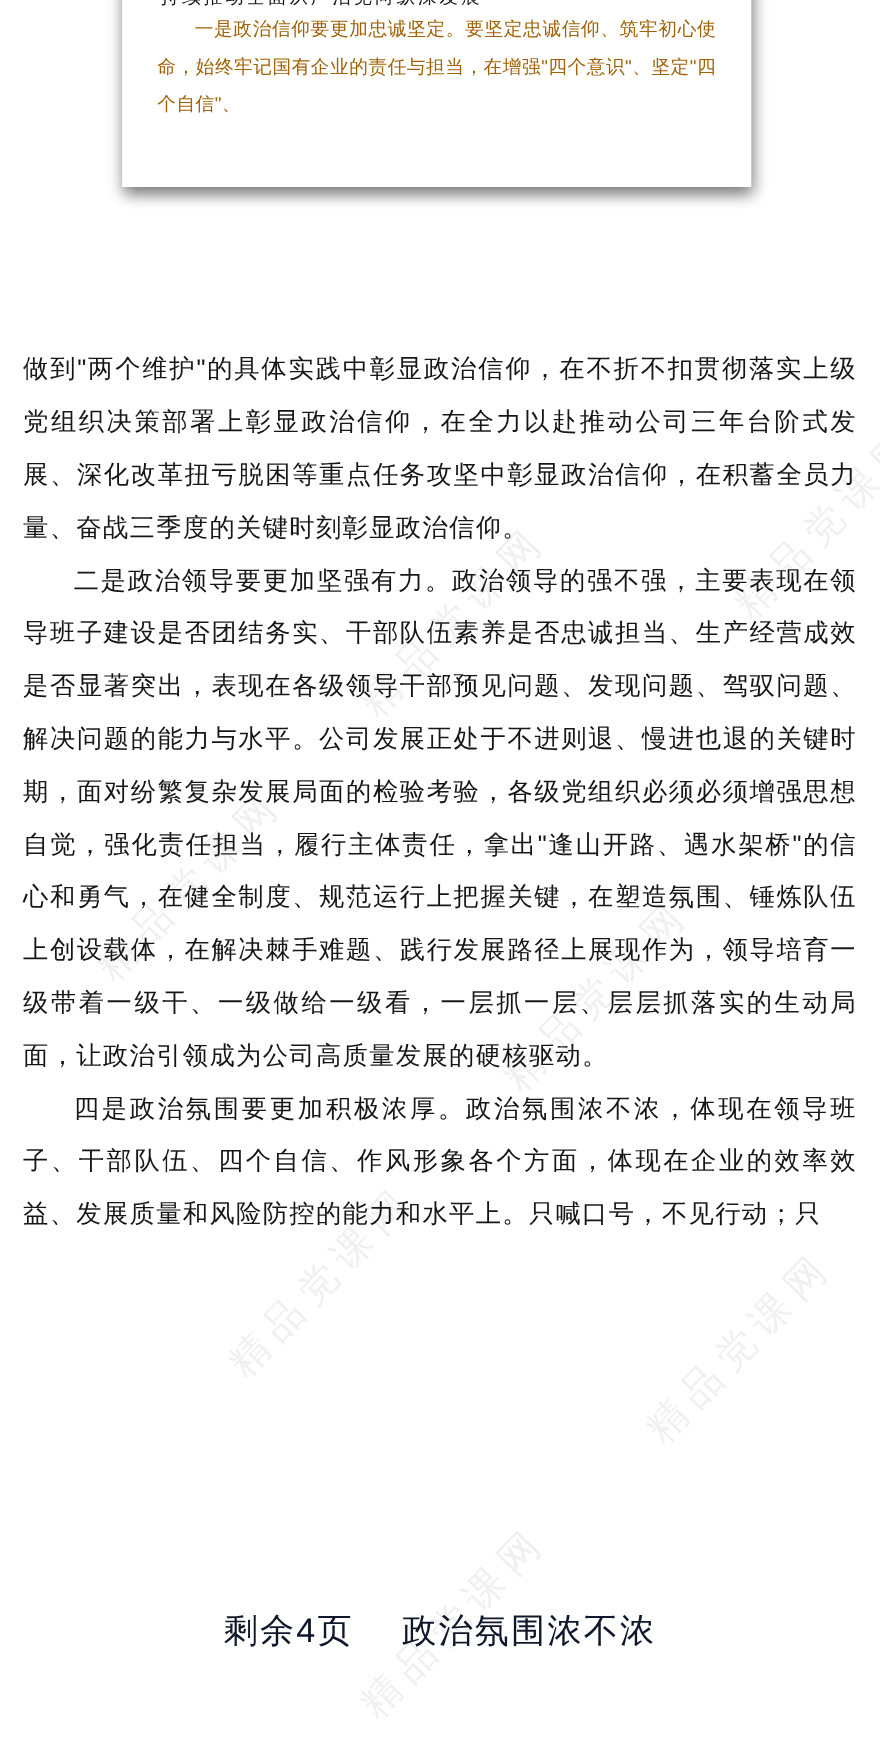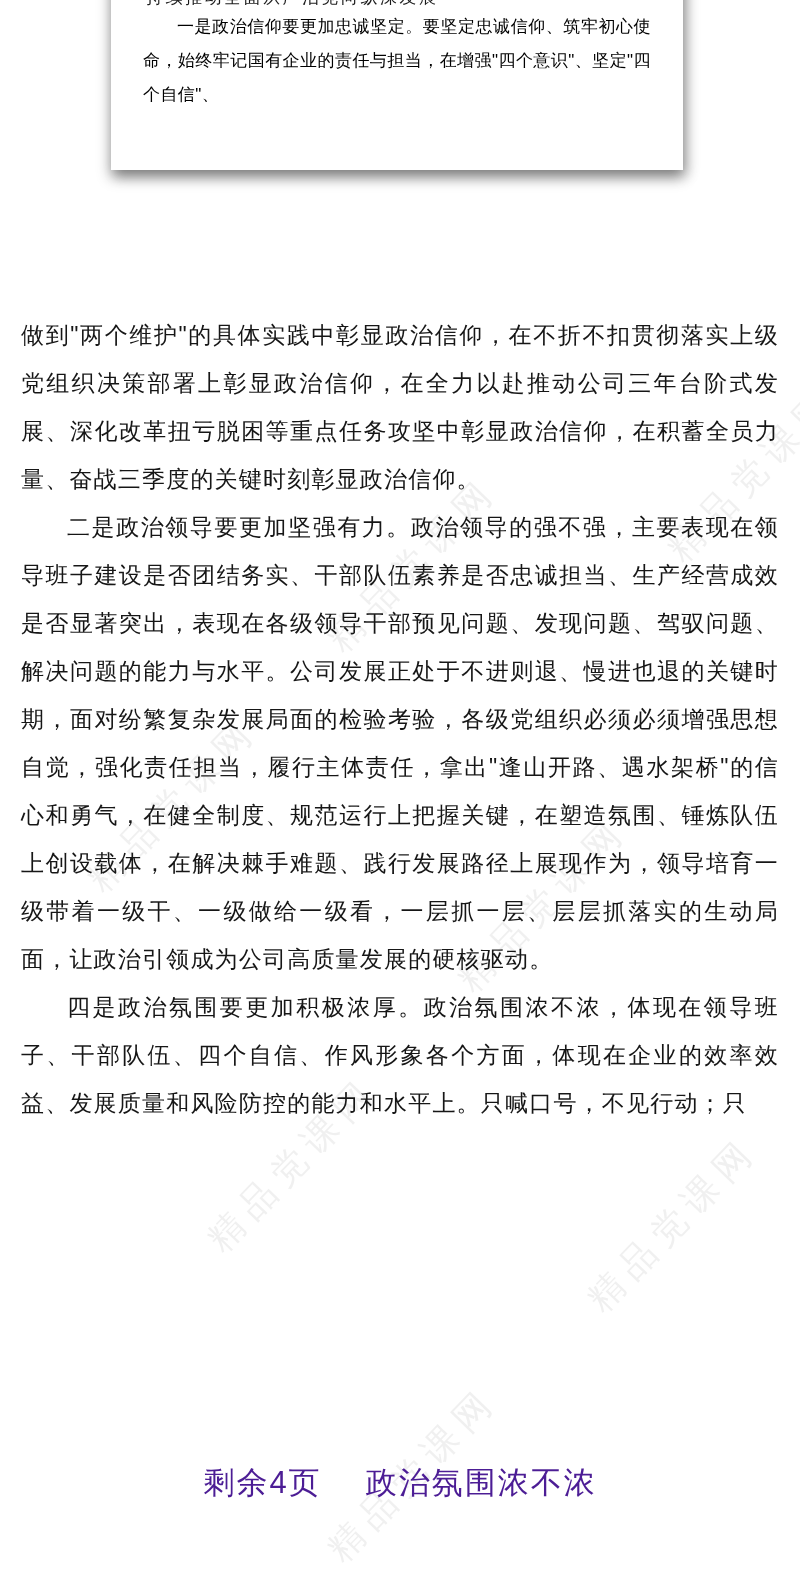--- a/index.html
+++ b/index.html
@@ -44,21 +44,21 @@
     position: absolute;
     top: 52px;
     left: 32px;
     width: 508px;
     font-size: 17px;
     line-height: 34px;
     letter-spacing: 0.4px;
     text-align: justify;
     text-justify: inter-ideograph;
     text-indent: 2em;
-    color: #000000;
+    color: #a16207;
   }
   
   .watermarks { position: absolute; inset: 0; pointer-events: none; }
   .wm {
     position: absolute;
     transform: rotate(-46deg);
     font-size: 36px;
     letter-spacing: 9px;
     color: rgba(90,90,90,0.09);
     white-space: nowrap;
@@ -84,21 +84,21 @@
   .footer {
     position: absolute;
     top: 1462px;
     left: 0;
     width: 800px;
     display: flex;
     justify-content: center;
     gap: 44px;
     font-size: 31px;
     line-height: 42px;
-    color: #4c1d95;
+    color: #0f172a;
     letter-spacing: 2px;
   }
 </style>
 </head>
 <body>
 
 <div class="card">
   <div class="clipped-line">持续推动全面从严治党向纵深发展</div>
   <div class="card-para">一是政治信仰要更加忠诚坚定。要坚定忠诚信仰、筑牢初心使命，始终牢记国有企业的责任与担当，在增强"四个意识"、坚定"四个自信"、</div>
 </div>

